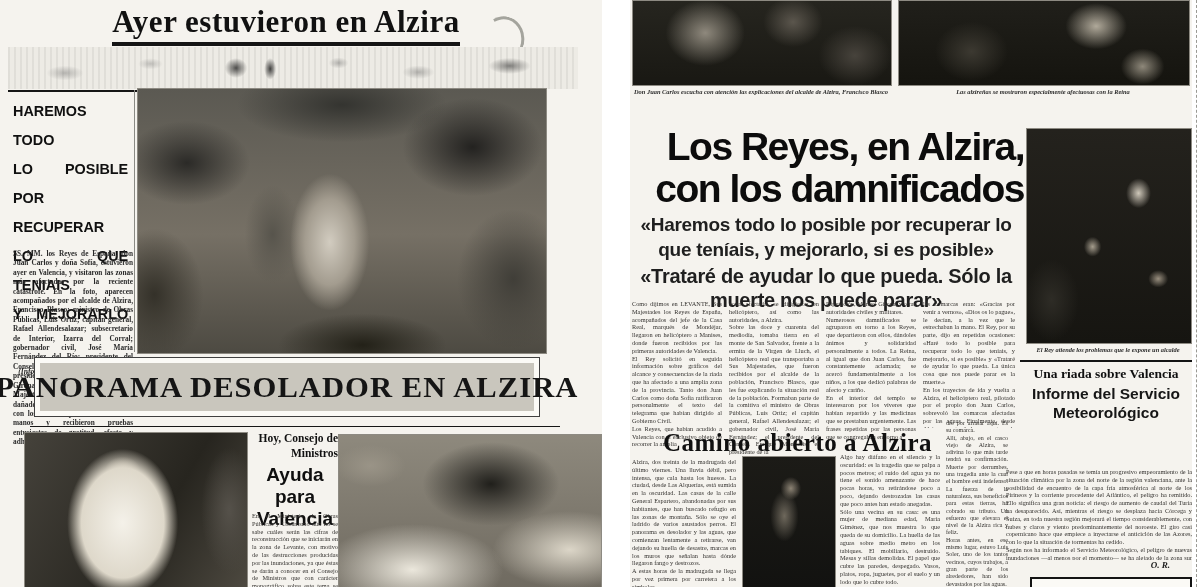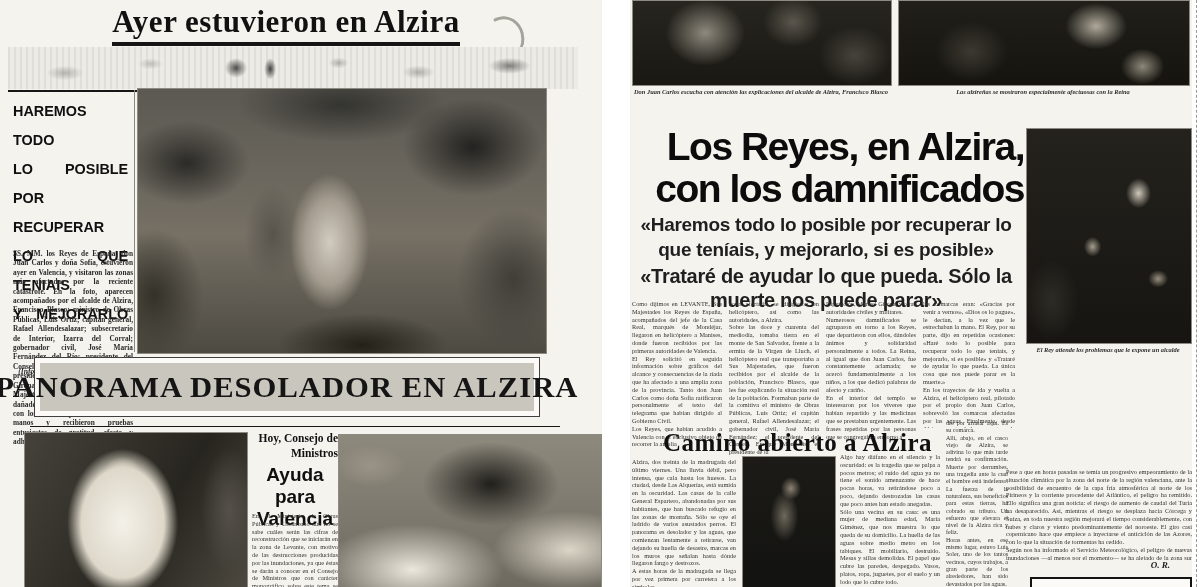--- a/index.html
+++ b/index.html
@@ -195,20 +195,22 @@
 A estas horas de la madrugada se llega por vez primera por carretera a los símbolos</div>
 <div class="abs photo photo-dark4" style="left:742px;top:456px;width:92px;height:131px;"></div>
 <div class="abs body-text" style="left:840px;top:453px;width:100px;height:134px;">Algo hay diáfano en el silencio y la oscuridad: es la tragedia que se palpa a pocos metros; el ruido del agua ya no tiene el sonido amenazante de hace pocas horas, va retirándose poco a poco, dejando destrozadas las casas que poco antes han estado anegadas.
 Sólo una vecina en su casa: es una mujer de mediana edad, María Giménez, que nos muestra lo que queda de su domicilio. La huella de las aguas sobre medio metro en los tabiques. El mobiliario, destruido. Mesas y sillas demolidas. El papel que cubre las paredes, despegado. Vasos, platos, ropa, juguetes, por el suelo y un lodo que lo cubre todo.</div>
 <div class="abs body-text" style="left:946px;top:420px;width:62px;height:167px;font-size:6px;line-height:7.3px;">dio por arrasar aquí. Es su comarca.
 Allí, abajo, en el casco viejo de Alzira, se adivina lo que más tarde tendrá su confirmación. Muerte por derrumbes, una tragedia ante la cual el hombre está indefenso. La fuerza de la naturaleza, sus beneficios para estas tierras, ha cobrado su tributo. Un esfuerzo que elevara el nivel de la Alzira rica y feliz.
 Horas antes, en ese mismo lugar, estuvo Luis Soler, uno de los tantos vecinos, cuyos trabajos, a gran parte de los alrededores, han sido devastados por las aguas.
 Paradojas de la vida: Alzira, la Ribera, sinónimo de riqueza, necesitan ahora de la solidaridad para poder salir del barro y la incertidumbre. De la pérdida súbita, desde algo tan elemental como es la</div>
 
 <div class="abs" style="left:1020px;top:360px;width:172px;">
+  <div class="met-kicker">Una riada sobre Valencia</div>
+  <div class="met-subhead" style="width:150px;margin:2px auto;">Informe del Servicio Meteorológico</div>
 </div>
 <div class="abs body-text" style="left:1006px;top:468px;width:186px;height:92px;overflow:hidden;">Pese a que en horas pasadas se temía un progresivo empeoramiento de la situación climática por la zona del norte de la región valenciana, ante la posibilidad de encuentro de la capa fría atmosférica al norte de los Pirineos y la corriente procedente del Atlántico, el peligro ha remitido. Ello significa una gran noticia: el riesgo de aumento de caudal del Turia ha desaparecido. Así, mientras el riesgo se desplaza hacia Córcega y Suiza, en toda nuestra región mejorará el tiempo considerablemente, con nubes y claros y viento predominantemente del noroeste. El giro casi copernicano hace que empiece a inyectarse el anticiclón de las Azores, con lo que la situación de tormentas ha cedido.
 Según nos ha informado el Servicio Meteorológico, el peligro de nuevas inundaciones —al menos por el momento— se ha alejado de la zona sur de Levante, lo que facilitará que la vida en las provincias afectadas pueda ir entrando en una relativa normalidad. La amenaza en Cataluña, aún vigente, persiste, aunque debilitada, por lo que prosigue la alerta en esas zonas. El único peligro para Valencia sería en el caso, improbable, de que la tormenta volviese a descender, pero los vientos del noroeste alejan el peligro.
 Hoy y mañana, pues, registrará una situación de nubes y claros por toda nuestra región, con apertura de grandes claros, por fin, para el domingo.</div>
 <div class="abs met-signature" style="left:1110px;top:560px;width:60px;">O. R.</div>
 <div class="abs bottom-box" style="left:1030px;top:577px;width:158px;height:10px;"></div>
 
 <div class="abs fold-line" style="left:1196px;top:0;height:587px;"></div>
 
 </body></html>

